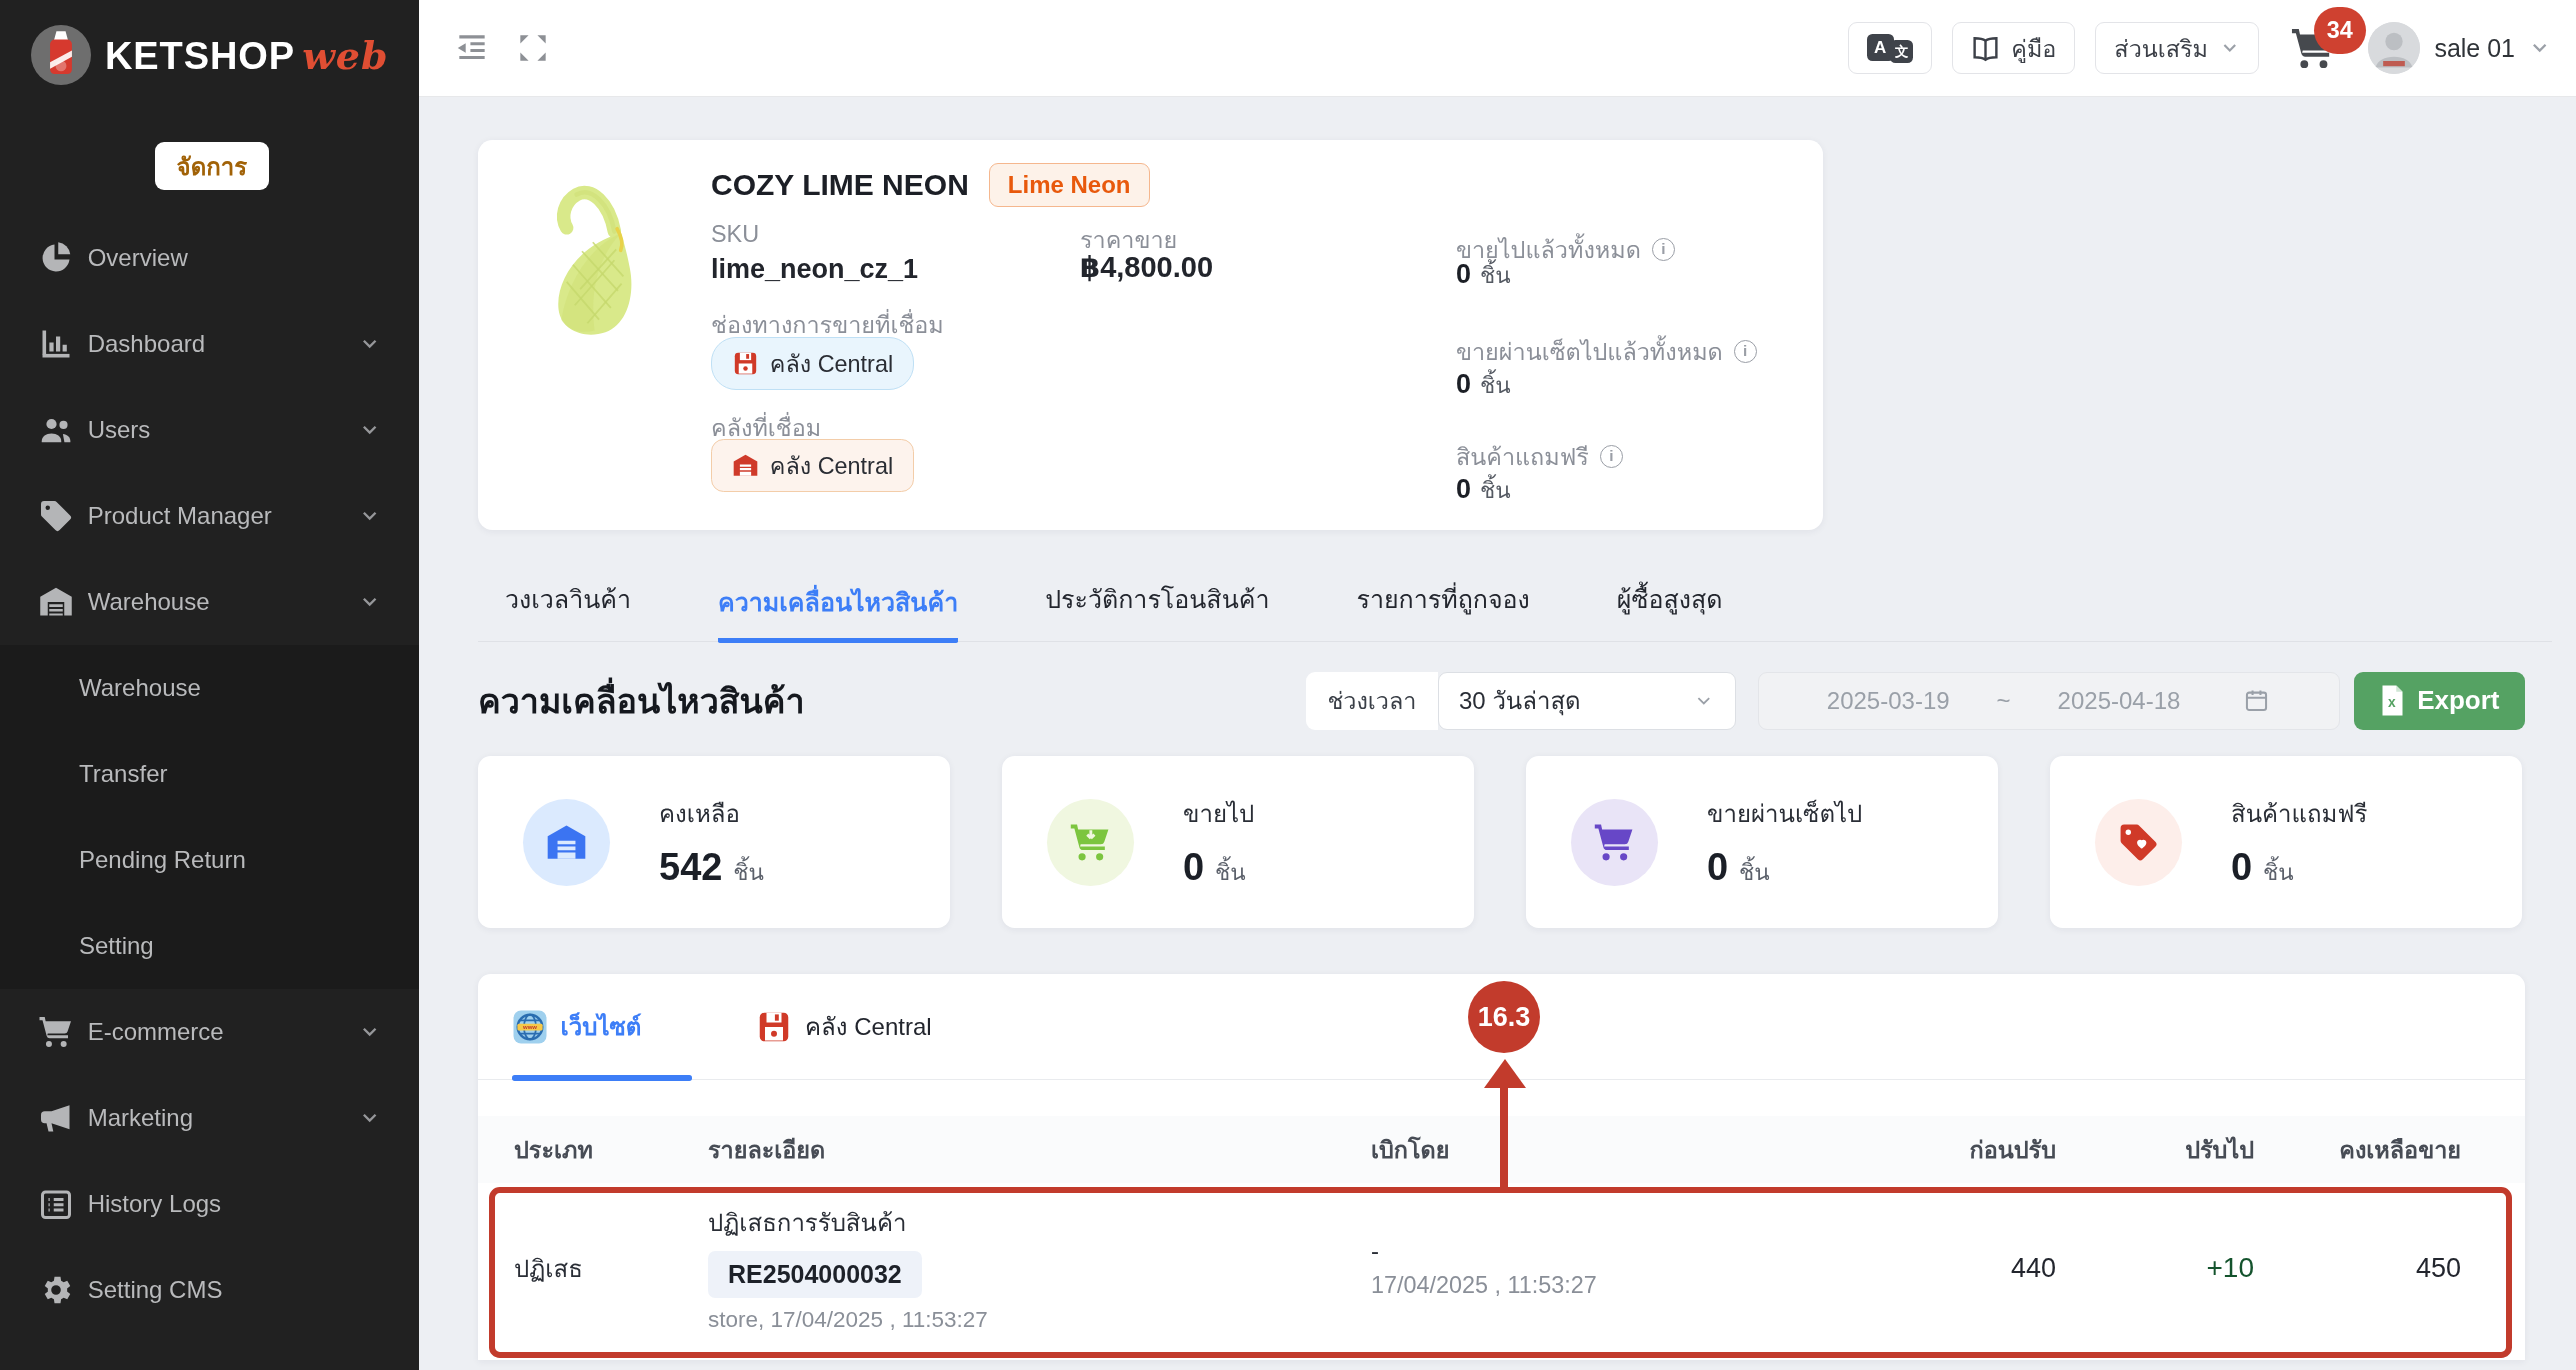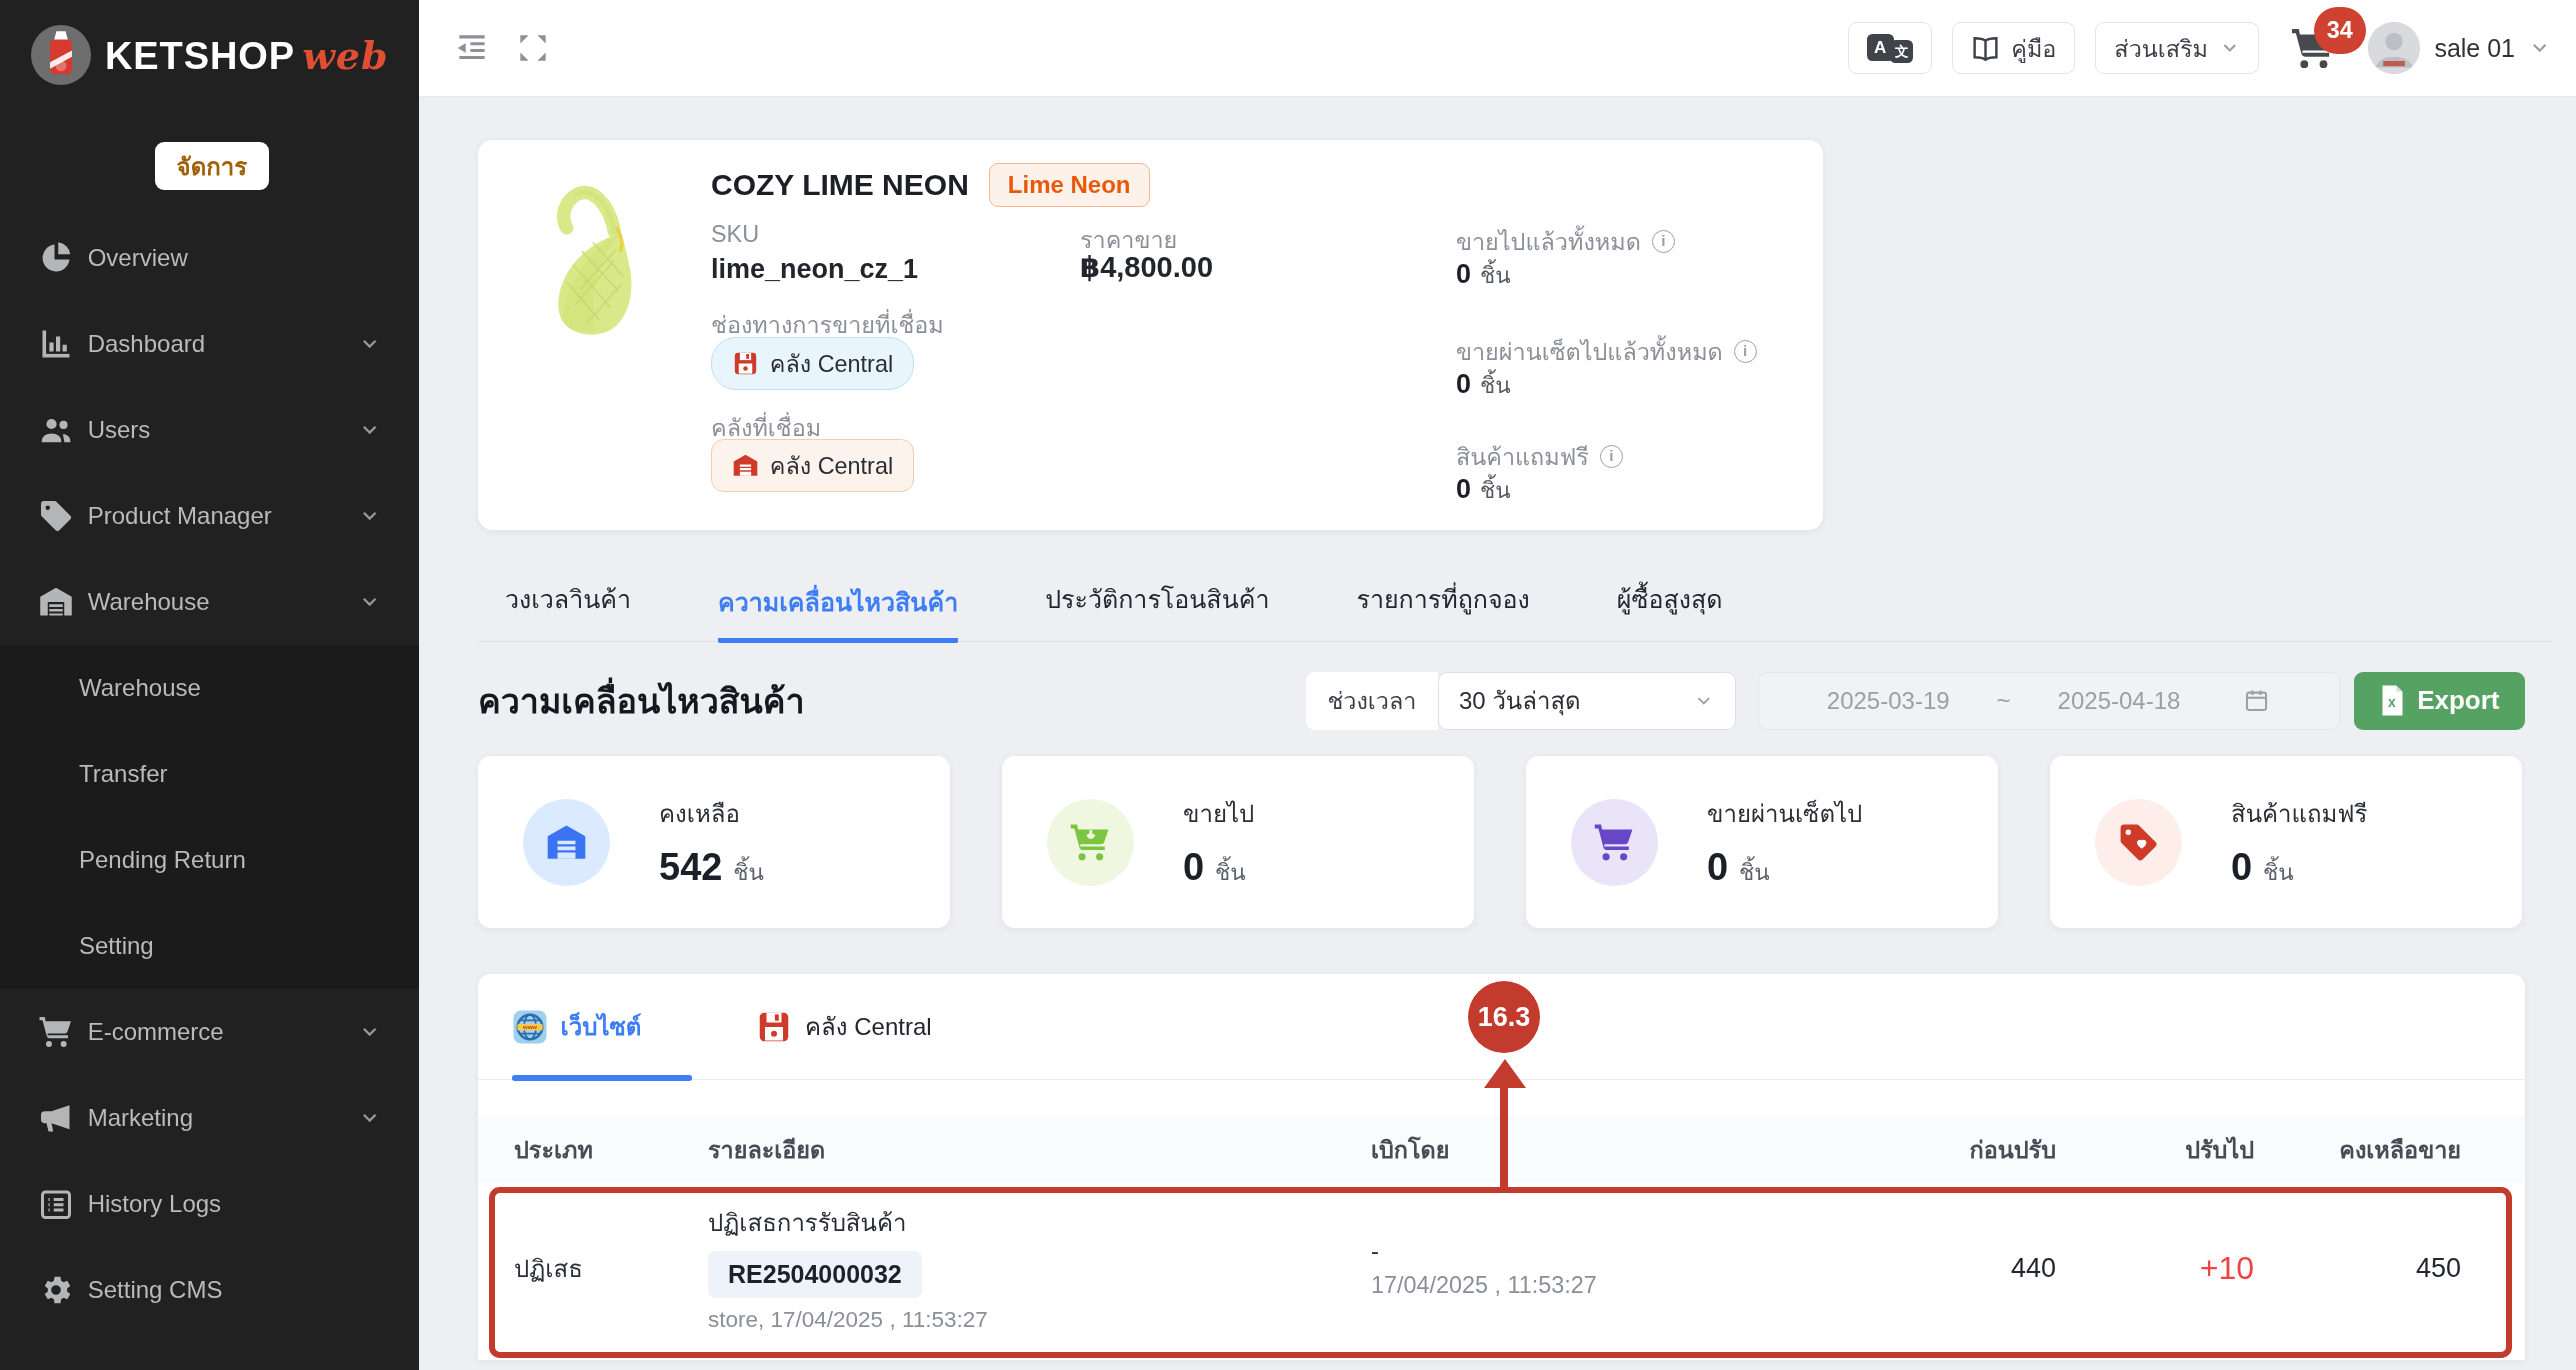--- a/index.html
+++ b/index.html
@@ -112,21 +112,21 @@
          box-sizing:border-box;font-size:23.4px;color:#474c55;font-weight:600;}
   .num{text-align:right;}
   .trow{height:170px;display:grid;grid-template-columns:194px 663px 469px 216px 198px 207px;align-items:center;
         padding:0 36px;box-sizing:border-box;font-size:24px;color:#2a2e36;}
   .cell-detail{display:flex;flex-direction:column;align-items:flex-start;gap:9px;}
   .ref-pill{background:#eef2f9;border-radius:7.2px;padding:9px 20px;font-weight:700;font-size:25px;color:#1d2129;}
   .meta{font-size:22.5px;color:#8a8f98;}
   .cell-by{display:flex;flex-direction:column;align-items:flex-start;gap:7.2px;}
   .cell-by .bydate{font-size:23.4px;color:#8a8f98;}
   .val-num{font-size:27px;color:#23262e;}
-  .delta{color:#ef4444;font-size:32px;}
+  .delta{color:#14532d;font-size:28px;}
   .row-border{position:absolute;left:10.8px;top:213px;width:2023px;height:171px;border:6.3px solid #c23b2c;
               border-radius:10.8px;box-sizing:border-box;pointer-events:none;z-index:3;}
 
   
   .anno-circle{position:absolute;left:1468px;top:981px;width:72px;height:72px;border-radius:50%;background:#c23b2c;
                color:#fff;font-size:27px;font-weight:700;display:flex;align-items:center;justify-content:center;z-index:6;}
   .anno-arrowhead{position:absolute;left:1484px;top:1059px;width:0;height:0;border-left:21px solid transparent;
                   border-right:21px solid transparent;border-bottom:29px solid #c23b2c;z-index:6;}
   .anno-stem{position:absolute;left:1500px;top:1084px;width:8px;height:105px;background:#c23b2c;z-index:6;}
 </style>
@@ -384,21 +384,21 @@
 
     <span class="fld-label" style="left:233px;top:269px">คลังที่เชื่อม</span>
     <span class="pill orange" style="left:233px;top:299px">
       <svg viewBox="0 0 24 24">
           <path d="M12 2.5L1.5 8.5V21h21V8.5z" fill="#cf3a2a"></path>
           <path d="M7 11h10v2H7zM7 14.3h10v2H7zM7 17.6h10V21H7z" fill="#fff"></path>
         </svg>
       <span>คลัง Central</span>
     </span>
 
-    <span class="fld-label" style="left:978px;top:83px">
+    <span class="fld-label" style="left:978px;top:91px">
         <span>ขายไปแล้วทั้งหมด</span>
         <span class="info-ic">i</span>
       </span>
     <span class="stat-val" style="left:978px;top:117px"><span>0</span><span class="unit">ชิ้น</span></span>
 
     <span class="fld-label" style="left:978px;top:193px">
         <span>ขายผ่านเซ็ตไปแล้วทั้งหมด</span>
         <span class="info-ic">i</span>
       </span>
     <span class="stat-val" style="left:978px;top:227px"><span>0</span><span class="unit">ชิ้น</span></span>

